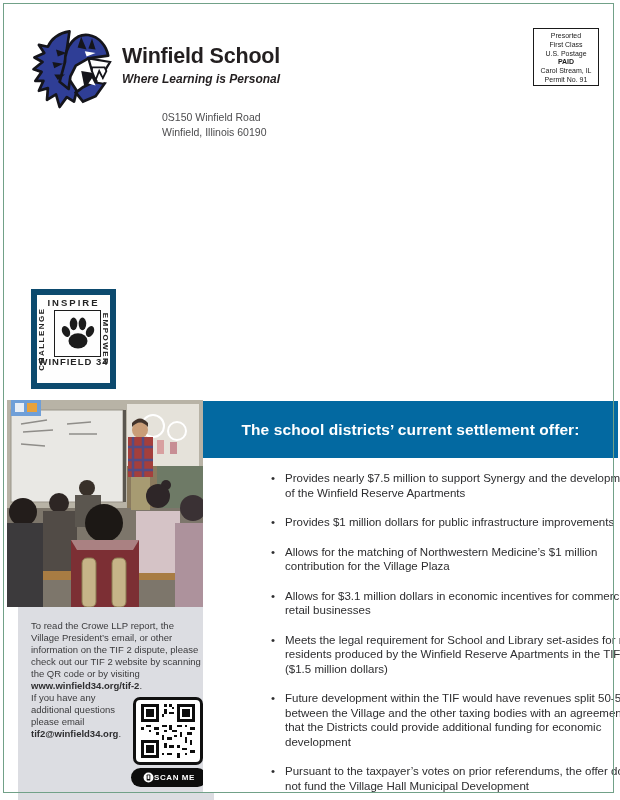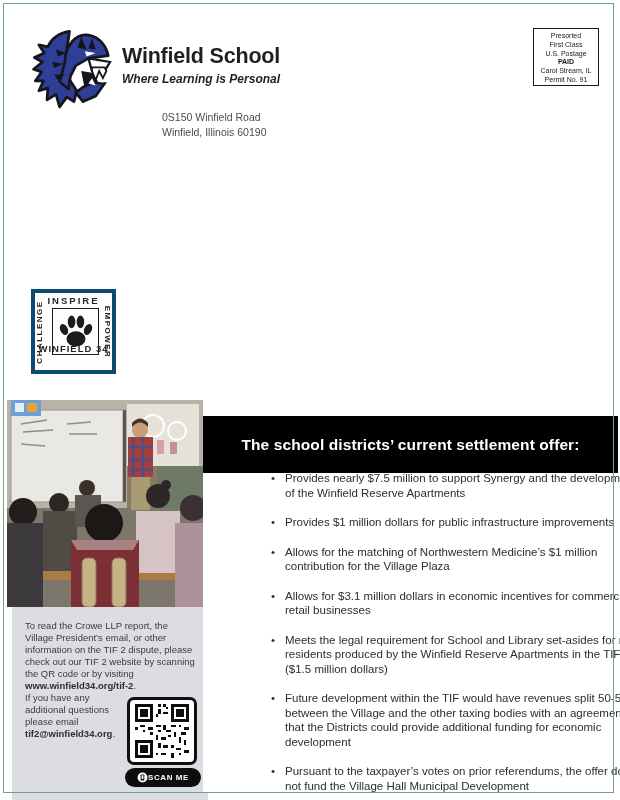--- a/index.html
+++ b/index.html
@@ -14,49 +14,49 @@
   .title-block{position:absolute;left:122px;top:44px;}
   .title-line{font-size:21.5px;line-height:24px;font-weight:800;letter-spacing:-0.2px;color:#231f20;}
   .tagline{margin-top:4px;font-size:12px;font-weight:700;font-style:italic;color:#231f20;}
   .address{position:absolute;left:122px;top:110px;font-size:10.5px;line-height:15px;color:#4d4d4f;margin-left:40px;}
 
   .postage{position:absolute;left:533px;top:28px;width:66px;height:58px;border:1px solid #1a1a1a;
            text-align:center;font-size:7px;line-height:8.8px;color:#1a1a1a;padding-top:3px;box-sizing:border-box;}
   .postage .bold{font-weight:700;}
 
   
-  .stamp{position:absolute;left:31px;top:289px;width:85px;height:85px;border:4px solid #0c4a6e;
+  .stamp{position:absolute;left:31px;top:289px;width:85px;height:100px;border:6px solid #0c4a6e;
          background:#fefefe;box-sizing:border-box;}
   .stamp-top,.stamp-bottom{position:absolute;left:0;width:100%;text-align:center;
          font-size:9.5px;font-weight:800;letter-spacing:2px;color:#242424;}
   .stamp-top{top:2px;}
   .stamp-bottom{bottom:16px;letter-spacing:1px;}
   .stamp-left,.stamp-right{position:absolute;top:50%;font-size:8px;font-weight:800;
          letter-spacing:1.5px;color:#242424;writing-mode:vertical-rl;}
   .stamp-left{left:0px;transform:translateY(-50%) rotate(180deg);}
   .stamp-right{right:0px;transform:translateY(-50%);}
   .stamp-inner{position:absolute;left:17px;top:15px;width:47px;height:47px;border:1.5px solid #1c1c1c;
          box-sizing:border-box;display:flex;align-items:center;justify-content:center;}
 
   
   .photo{position:absolute;left:7px;top:400px;width:196px;height:207px;overflow:hidden;}
-  .sidebar{position:absolute;left:12px;top:607px;width:196px;height:193px;background:#dcdde2;
+  .sidebar{position:absolute;left:18px;top:607px;width:196px;height:193px;background:#dcdde2;
            box-sizing:border-box;padding:13px 12px 0 13px;}
   .sidebar p{margin:0;font-size:9.5px;line-height:12px;color:#3b3b3d;}
   .sidebar .q{width:96px;}
   .sidebar b{font-weight:800;color:#2e2e30;}
   .qr-box{position:absolute;left:115px;top:90px;width:70px;height:68px;background:#fff;
           border:3px solid #101010;border-radius:7px;box-sizing:border-box;
           display:flex;align-items:center;justify-content:center;}
   .scan-pill{position:absolute;left:113px;top:161px;width:76px;height:19px;background:#0d0d0d;
           border-radius:10px;display:flex;align-items:center;justify-content:center;gap:0;}
   .scan-pill span{color:#fff;font-size:8px;font-weight:700;letter-spacing:0.6px;}
 
   
-  .offer-bar{position:absolute;left:203px;top:416px;width:415px;height:57px;background:#000000;
+  .offer-bar{position:absolute;left:203px;top:401px;width:415px;height:57px;background:#0369a1;
           display:flex;align-items:center;justify-content:center;z-index:8;}
   .offer-bar h1{margin:0;color:#ffffff;font-size:15.5px;font-weight:800;letter-spacing:0.1px;}
   .offer-body{position:absolute;left:203px;top:457px;width:409px;height:335px;background:#fff;padding-left:46px;}
   .offer-body ul{margin:14px 0 0 0;padding:0 14px 0 22px;list-style:none;}
   .offer-body li{position:relative;padding-left:14px;margin-bottom:15px;
           font-size:11.5px;line-height:14.5px;color:#2d2d2f;}
   .offer-body li::before{content:"\2022";position:absolute;left:0;top:0;color:#2d2d2f;}
 </style>
 </head>
 <body>

